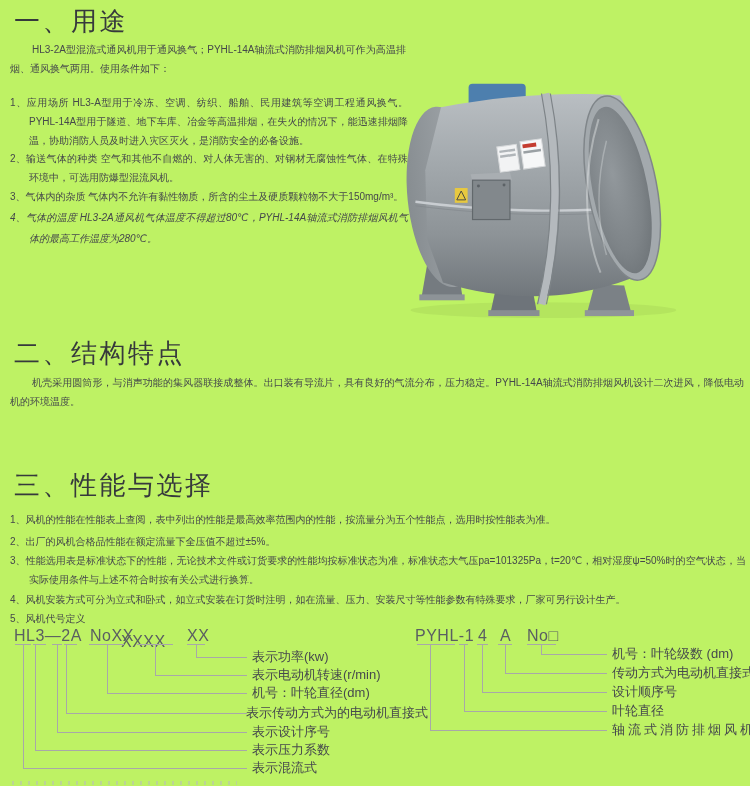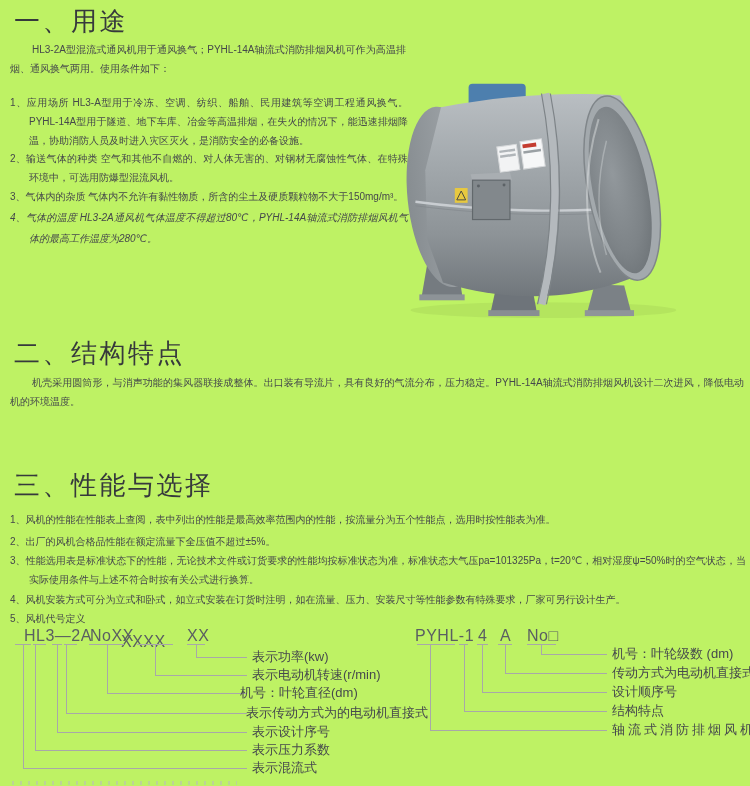--- a/index.html
+++ b/index.html
@@ -130,21 +130,21 @@
   <h2 class="abs heading" style="left:14px;top:470px;">三、性能与选择</h2>
 
   <div class="abs list" style="left:10px;top:508px;width:736px;">
     <p class="bodytext hang" style="line-height:24px;">1、风机的性能在性能表上查阅，表中列出的性能是最高效率范围内的性能，按流量分为五个性能点，选用时按性能表为准。</p>
     <p class="bodytext hang" style="line-height:19.2px;">2、出厂的风机合格品性能在额定流量下全压值不超过±5%。</p>
     <p class="bodytext hang" style="line-height:19.2px;">3、性能选用表是标准状态下的性能，无论技术文件或订货要求的性能均按标准状态为准，标准状态大气压pa=101325Pa，t=20℃，相对湿度ψ=50%时的空气状态，当实际使用条件与上述不符合时按有关公式进行换算。</p>
     <p class="bodytext hang" style="line-height:19.2px;">4、风机安装方式可分为立式和卧式，如立式安装在订货时注明，如在流量、压力、安装尺寸等性能参数有特殊要求，厂家可另行设计生产。</p>
     <p class="bodytext hang" style="line-height:19.2px;">5、风机代号定义</p>
   </div>
 
-  <span class="code-seg" style="left:14px;margin-left:10px;">HL3—2A</span>
+  <span class="code-seg" style="left:14px;">HL3—2A</span>
   <span class="code-seg" style="left:90px;">NoXX</span>
   <span class="code-seg" style="left:121px;margin-top:6px;">XXXX</span>
   <span class="code-seg" style="left:187px;">XX</span>
 
   <span class="code-seg" style="left:415px;">PYHL-1</span>
   <span class="code-seg" style="left:478px;">4</span>
   <span class="code-seg" style="left:500px;">A</span>
   <span class="code-seg" style="left:527px;">No□</span>
 
   <svg class="lines-svg" width="750" height="786" viewBox="0 0 750 786" shape-rendering="crispEdges">
@@ -165,27 +165,27 @@
       <polyline points="541,644 541,654 607,654"></polyline>
       <polyline points="505,644 505,673 607,673"></polyline>
       <polyline points="482,644 482,692 607,692"></polyline>
       <polyline points="464,644 464,711 607,711"></polyline>
       <polyline points="430,644 430,730 607,730"></polyline>
     </g>
   </svg>
 
   <span class="dlabel" style="left:252px;top:650px;">表示功率(kw)</span>
   <span class="dlabel" style="left:252px;top:668px;">表示电动机转速(r/min)</span>
-  <span class="dlabel" style="left:240px;top:686px;">机号：叶轮直径(dm)</span>
+  <span class="dlabel" style="left:252px;top:686px;">机号：叶轮直径(dm)</span>
   <span class="dlabel" style="left:246px;top:706px;">表示传动方式为的电动机直接式</span>
   <span class="dlabel" style="left:252px;top:725px;">表示设计序号</span>
   <span class="dlabel" style="left:252px;top:743px;">表示压力系数</span>
   <span class="dlabel" style="left:252px;top:761px;">表示混流式</span>
 
   <span class="dlabel" style="left:612px;top:647px;">机号：叶轮级数 (dm)</span>
   <span class="dlabel" style="left:612px;top:666px;">传动方式为电动机直接式</span>
   <span class="dlabel" style="left:612px;top:685px;">设计顺序号</span>
-  <span class="dlabel" style="left:612px;top:704px;">结构特点</span>
+  <span class="dlabel" style="left:612px;top:704px;">叶轮直径</span>
   <span class="dlabel spaced" style="left:612px;top:723px;">轴流式消防排烟风机</span>
 
   <div class="abs clipline"></div>
 
 </div>
 
 </body></html>

